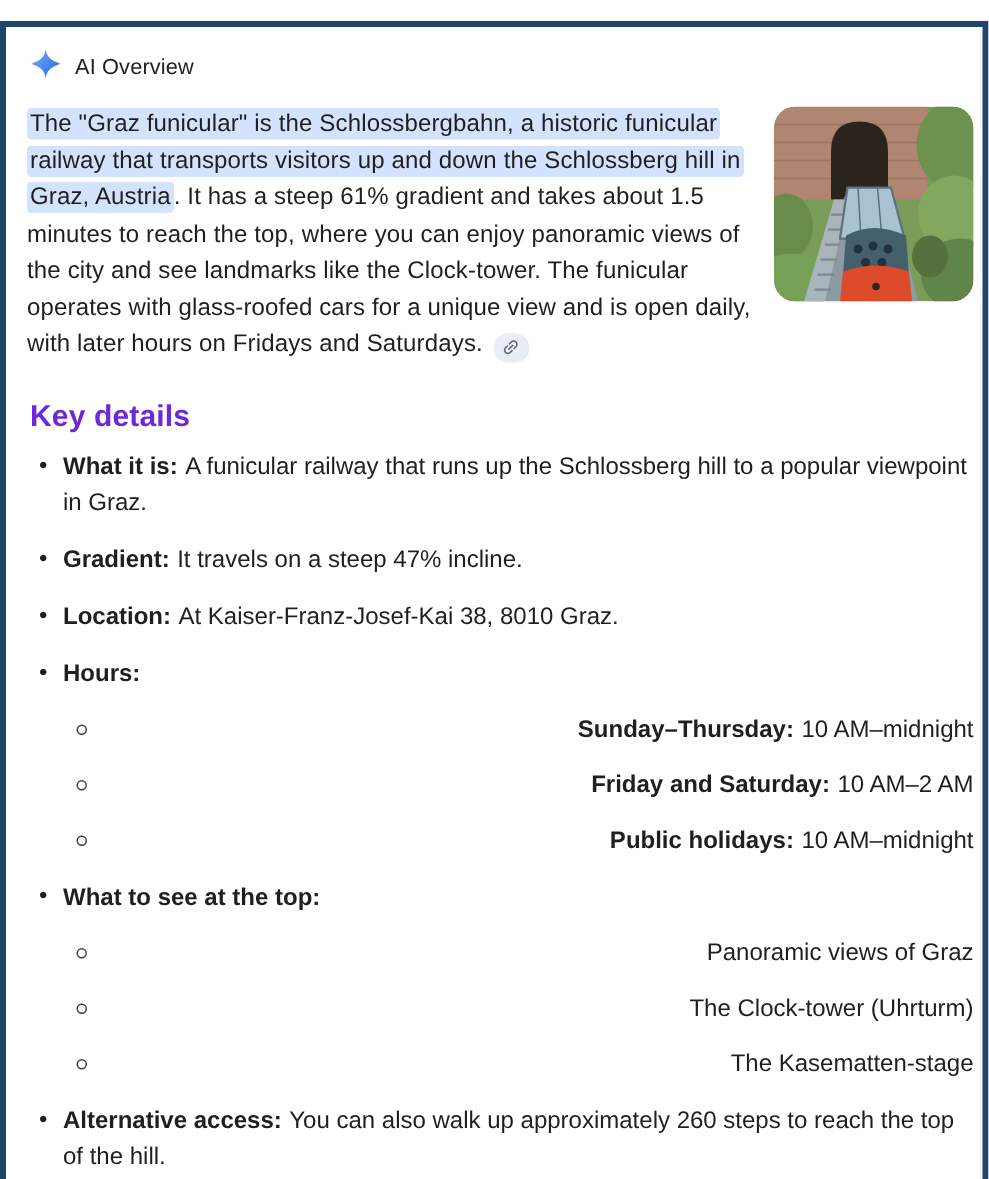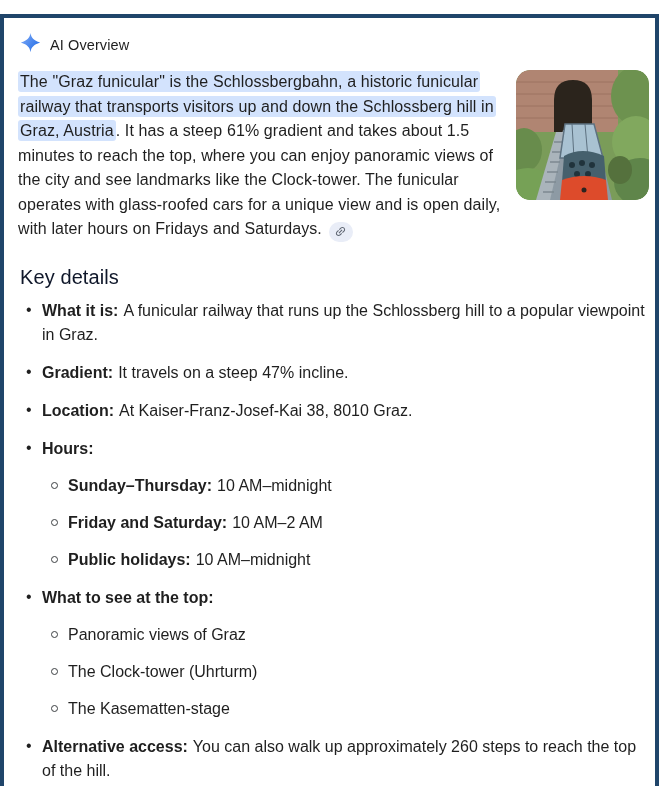--- a/index.html
+++ b/index.html
@@ -41,30 +41,30 @@
     margin-left: 7px; vertical-align: -4px; padding: 0;
   }
   .chip svg { display: block; }
   .thumb {
     width: 133px; height: 130px; border-radius: 14px; overflow: hidden;
     flex-shrink: 0; cursor: pointer; padding: 0; border: none; background: none;
   }
   .thumb svg { display: block; }
 
   
-  h2.kd-h { font-size: 20px; font-weight: 400; color: #0f172a; margin: 24px 0 0 2px; letter-spacing: .1px; }
+  h2.kd-h { font-size: 20px; font-weight: 700; color: #6d28d9; margin: 24px 0 0 2px; letter-spacing: .1px; }
   ul { list-style: none; margin: 0; padding: 0; }
   ul.kd { margin-top: 0; font-size: 16px; line-height: 24px; }
   li.t { position: relative; padding-left: 24px; margin-top: 14px; }
   ul.kd > li.t:first-child { margin-top: 10px; }
   li.t::before {
     content: "\2022"; position: absolute; left: 8px; top: -1px;
     font-size: 16px; color: #1f1f1f;
   }
-  ul.sub { margin-top: 0; }
+  ul.sub { margin-top: 0; text-align: right; }
   li.s { position: relative; padding-left: 26px; margin-top: 13px; }
   li.s::before {
     content: ""; position: absolute; left: 9px; top: 8px;
     width: 5px; height: 5px; border: 1.2px solid #3c4043; border-radius: 50%;
   }
   .lbl { font-weight: 700; margin-right: 5px; }
 </style>
 </head>
 <body>
 

